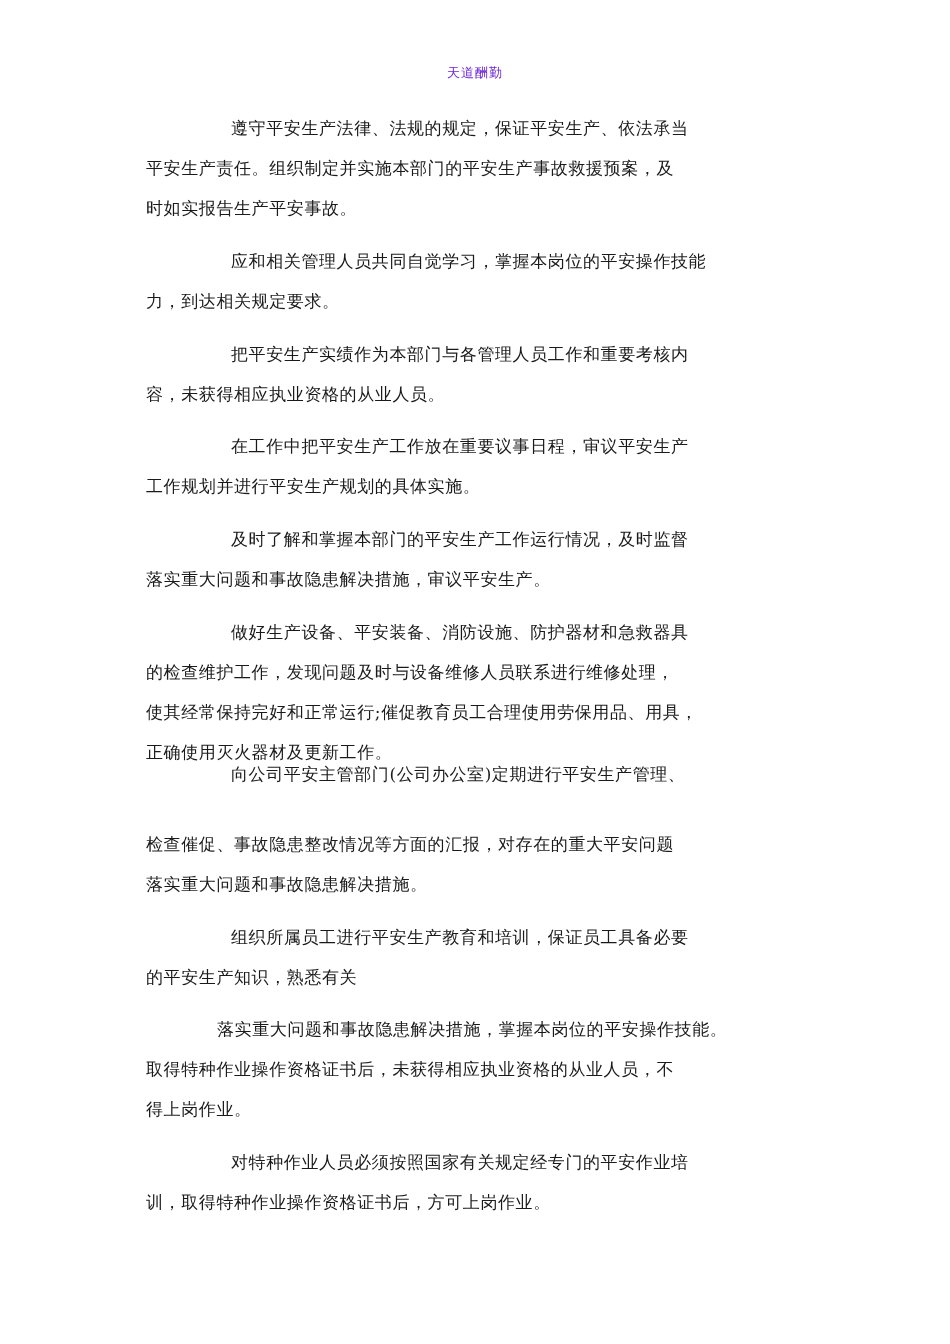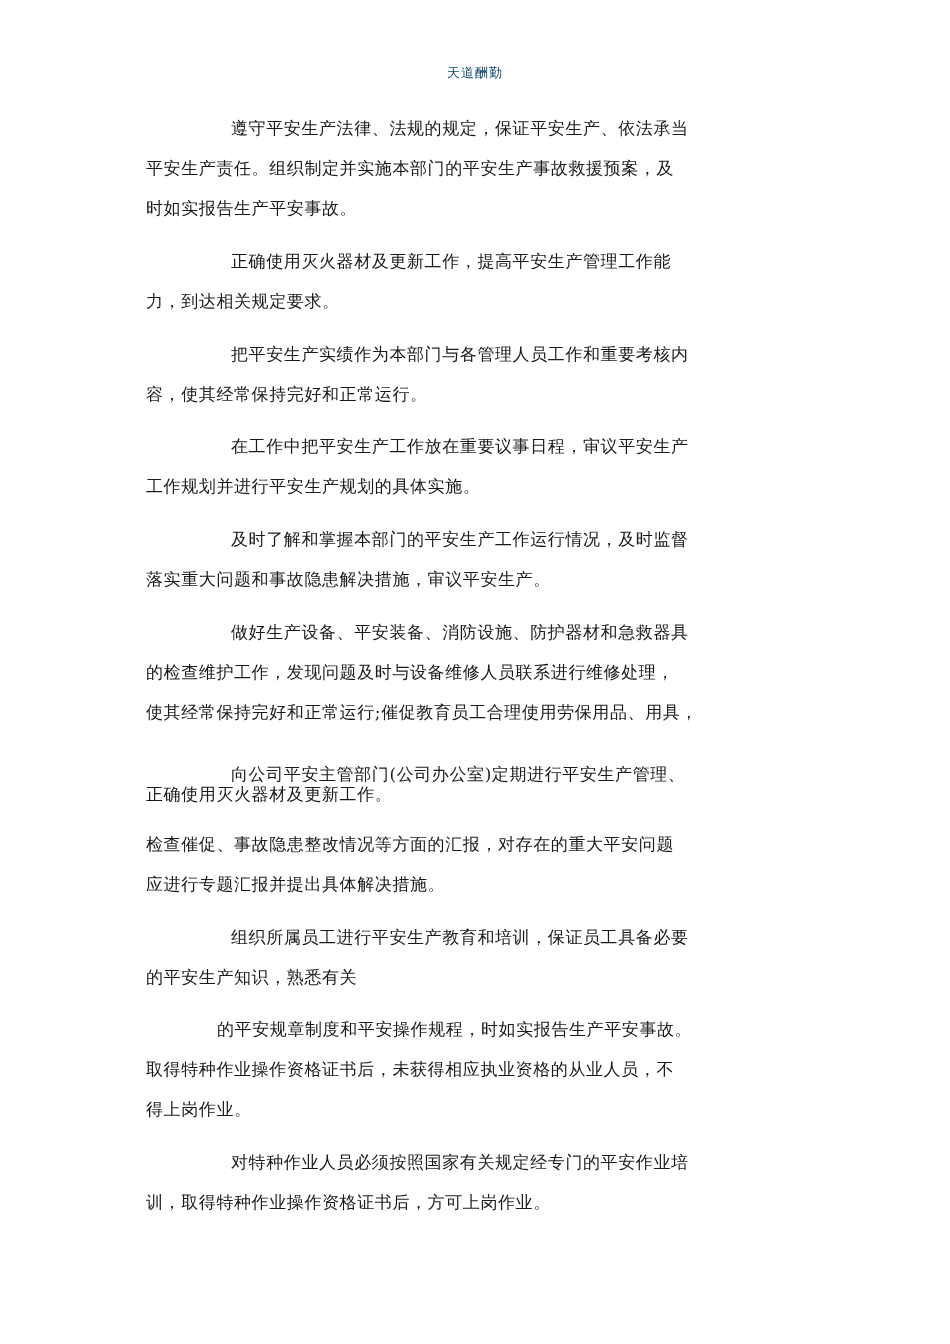--- a/index.html
+++ b/index.html
@@ -15,21 +15,21 @@
     font-family: "DejaVu Serif", "Liberation Serif", serif;
     color: #1a1a1a;
   }
   .header {
     position: absolute;
     top: 64px;
     left: 0;
     width: 950px;
     text-align: center;
     font-size: 13px;
-    color: #0c4a6e;
+    color: #6d28d9;
     letter-spacing: 1px;
   }
   .line {
     position: absolute;
     left: 146px;
     font-size: 17px;
     line-height: 28px;
     white-space: nowrap;
     letter-spacing: 0.6px;
   }
@@ -43,59 +43,59 @@
 
 <div>
 
   <div>
     <div class="line indent" style="top:114px">遵守平安生产法律、法规的规定，保证平安生产、依法承当</div>
     <div class="line" style="top:154px">平安生产责任。组织制定并实施本部门的平安生产事故救援预案，及</div>
     <div class="line" style="top:194px">时如实报告生产平安事故。</div>
   </div>
 
   <div>
-    <div class="line indent" style="top:247px">正确使用灭火器材及更新工作，提高平安生产管理工作能</div>
+    <div class="line indent" style="top:247px">应和相关管理人员共同自觉学习，掌握本岗位的平安操作技能</div>
     <div class="line" style="top:287px">力，到达相关规定要求。</div>
   </div>
 
   <div>
     <div class="line indent" style="top:340px">把平安生产实绩作为本部门与各管理人员工作和重要考核内</div>
-    <div class="line" style="top:380px">容，使其经常保持完好和正常运行。</div>
+    <div class="line" style="top:380px">容，未获得相应执业资格的从业人员。</div>
   </div>
 
   <div>
     <div class="line indent" style="top:432px">在工作中把平安生产工作放在重要议事日程，审议平安生产</div>
     <div class="line" style="top:472px">工作规划并进行平安生产规划的具体实施。</div>
   </div>
 
   <div>
     <div class="line indent" style="top:525px">及时了解和掌握本部门的平安生产工作运行情况，及时监督</div>
     <div class="line" style="top:565px">落实重大问题和事故隐患解决措施，审议平安生产。</div>
   </div>
 
   <div>
     <div class="line indent" style="top:618px">做好生产设备、平安装备、消防设施、防护器材和急救器具</div>
     <div class="line" style="top:658px">的检查维护工作，发现问题及时与设备维修人员联系进行维修处理，</div>
     <div class="line" style="top:698px">使其经常保持完好和正常运行;催促教育员工合理使用劳保用品、用具，</div>
-    <div class="line" style="top:780px">正确使用灭火器材及更新工作。</div>
+    <div class="line" style="top:738px">正确使用灭火器材及更新工作。</div>
   </div>
 
   <div>
     <div class="line indent" style="top:760px">向公司平安主管部门(公司办公室)定期进行平安生产管理、</div>
     <div class="line" style="top:830px">检查催促、事故隐患整改情况等方面的汇报，对存在的重大平安问题</div>
-    <div class="line" style="top:870px">应进行专题汇报并提出具体解决措施。</div>
+    <div class="line" style="top:870px">落实重大问题和事故隐患解决措施。</div>
   </div>
 
   <div>
     <div class="line indent" style="top:923px">组织所属员工进行平安生产教育和培训，保证员工具备必要</div>
     <div class="line" style="top:963px">的平安生产知识，熟悉有关</div>
   </div>
 
   <div>
-    <div class="line indent2" style="top:1015px">的平安规章制度和平安操作规程，时如实报告生产平安事故。</div>
+    <div class="line indent2" style="top:1015px">落实重大问题和事故隐患解决措施，掌握本岗位的平安操作技能。</div>
     <div class="line" style="top:1055px">取得特种作业操作资格证书后，未获得相应执业资格的从业人员，不</div>
     <div class="line" style="top:1095px">得上岗作业。</div>
   </div>
 
   <div>
     <div class="line indent" style="top:1148px">对特种作业人员必须按照国家有关规定经专门的平安作业培</div>
     <div class="line" style="top:1188px">训，取得特种作业操作资格证书后，方可上岗作业。</div>
   </div>
 
 </div>

